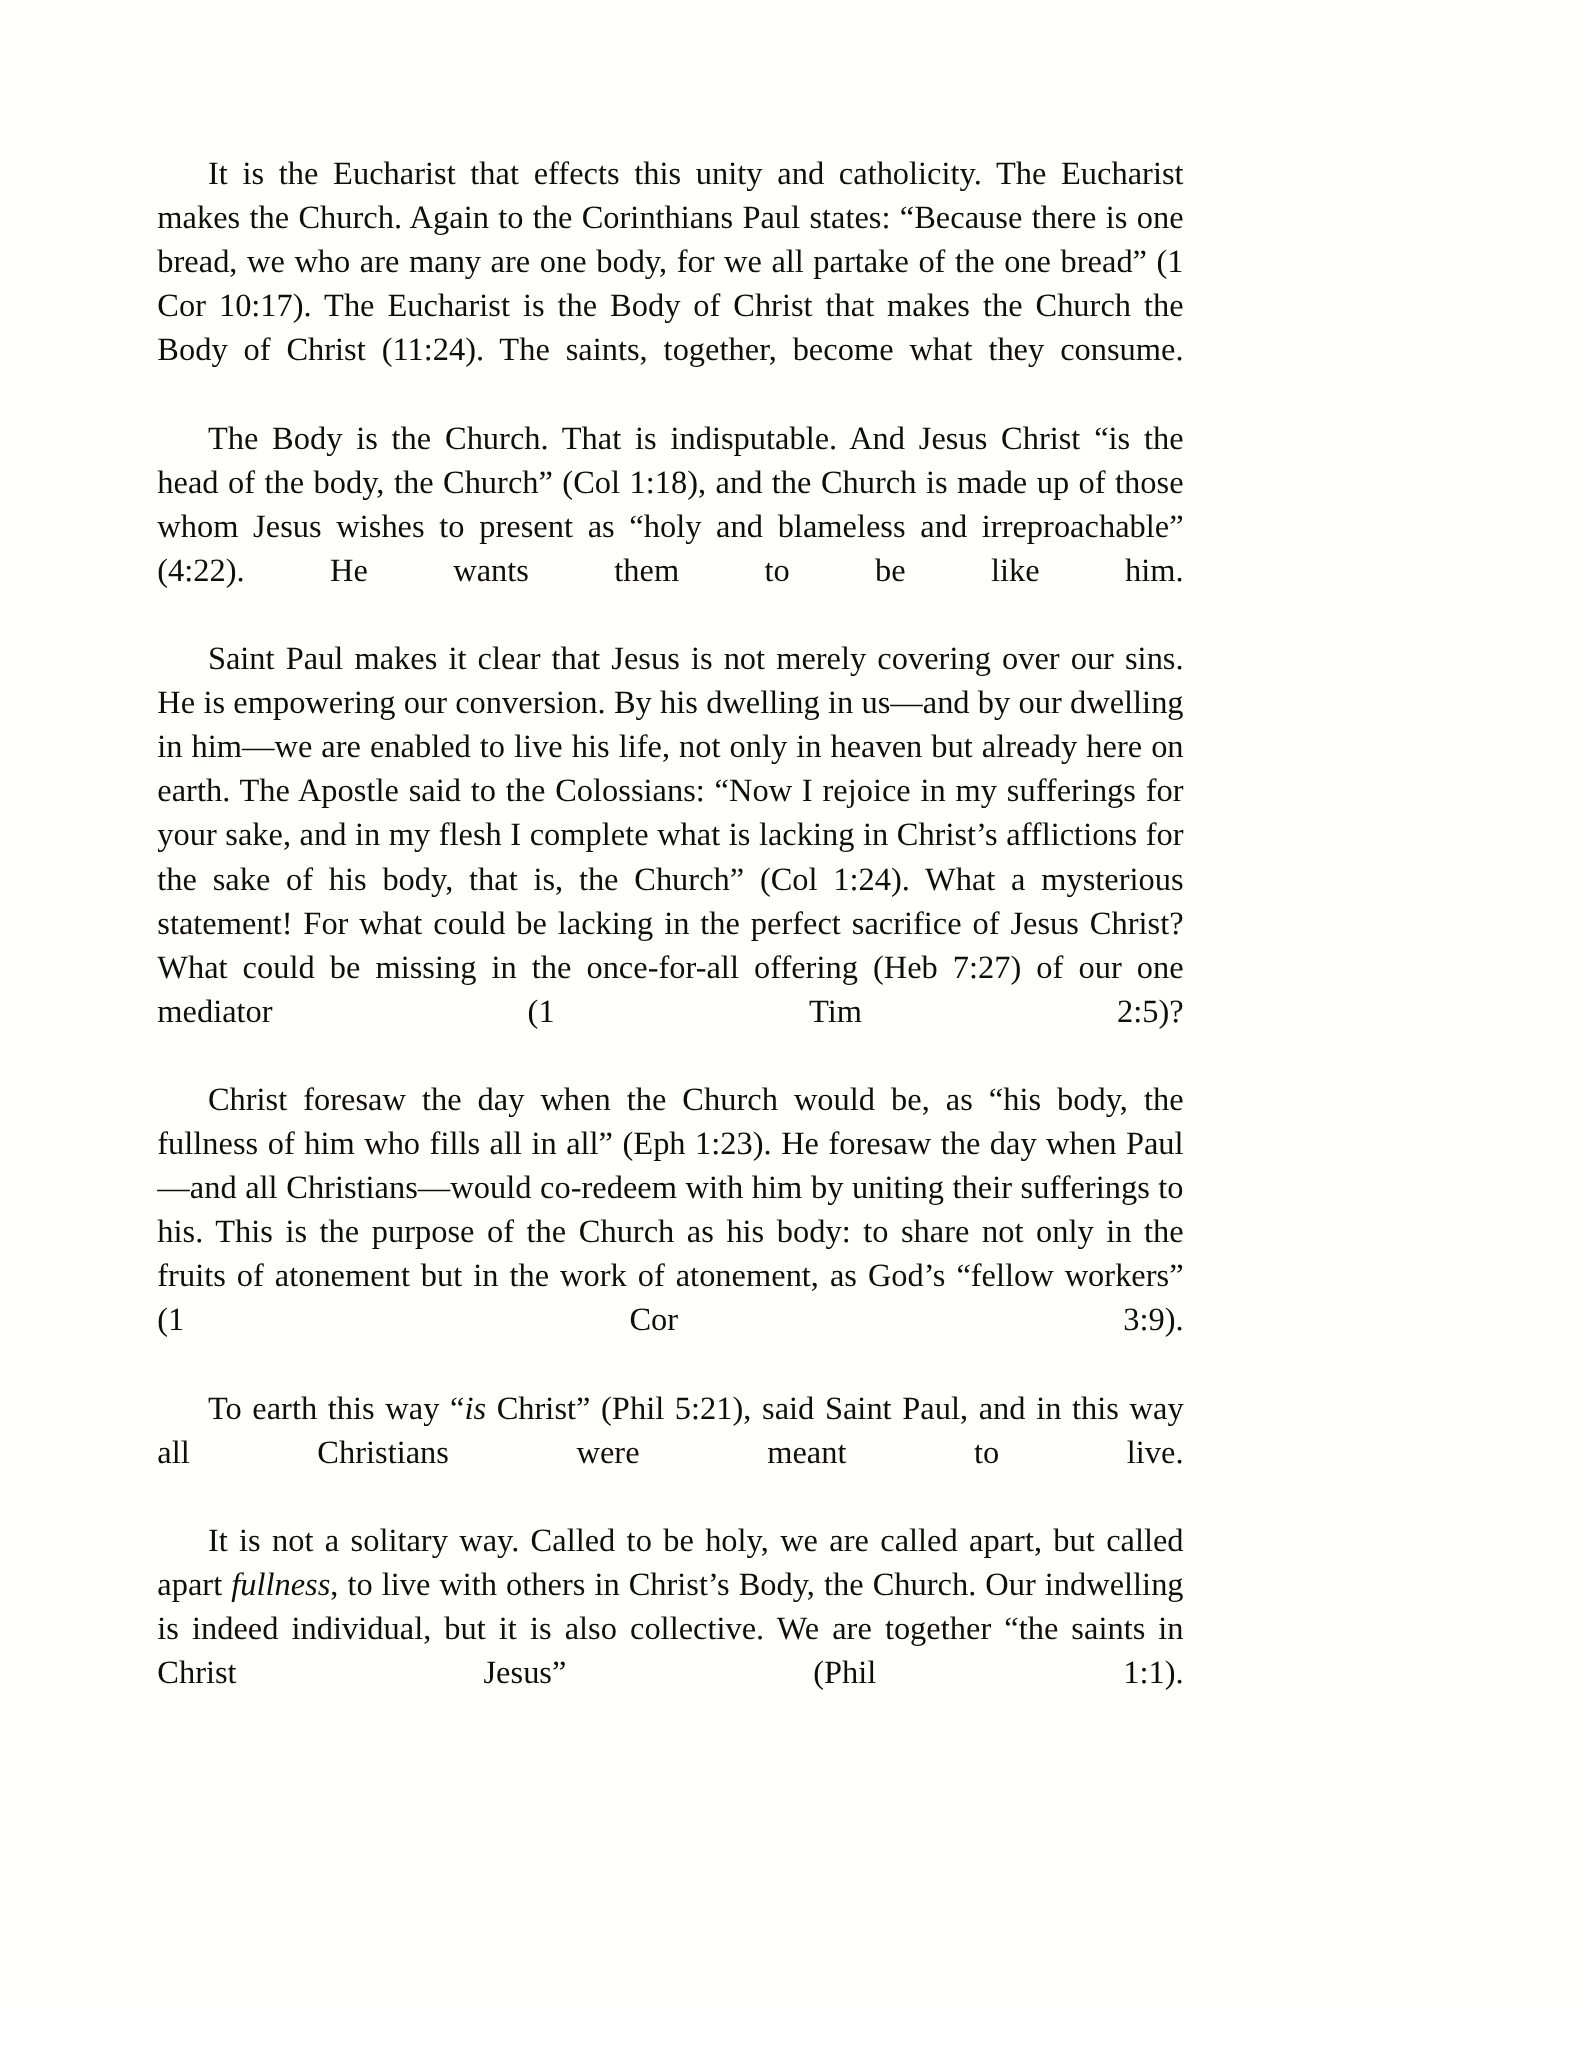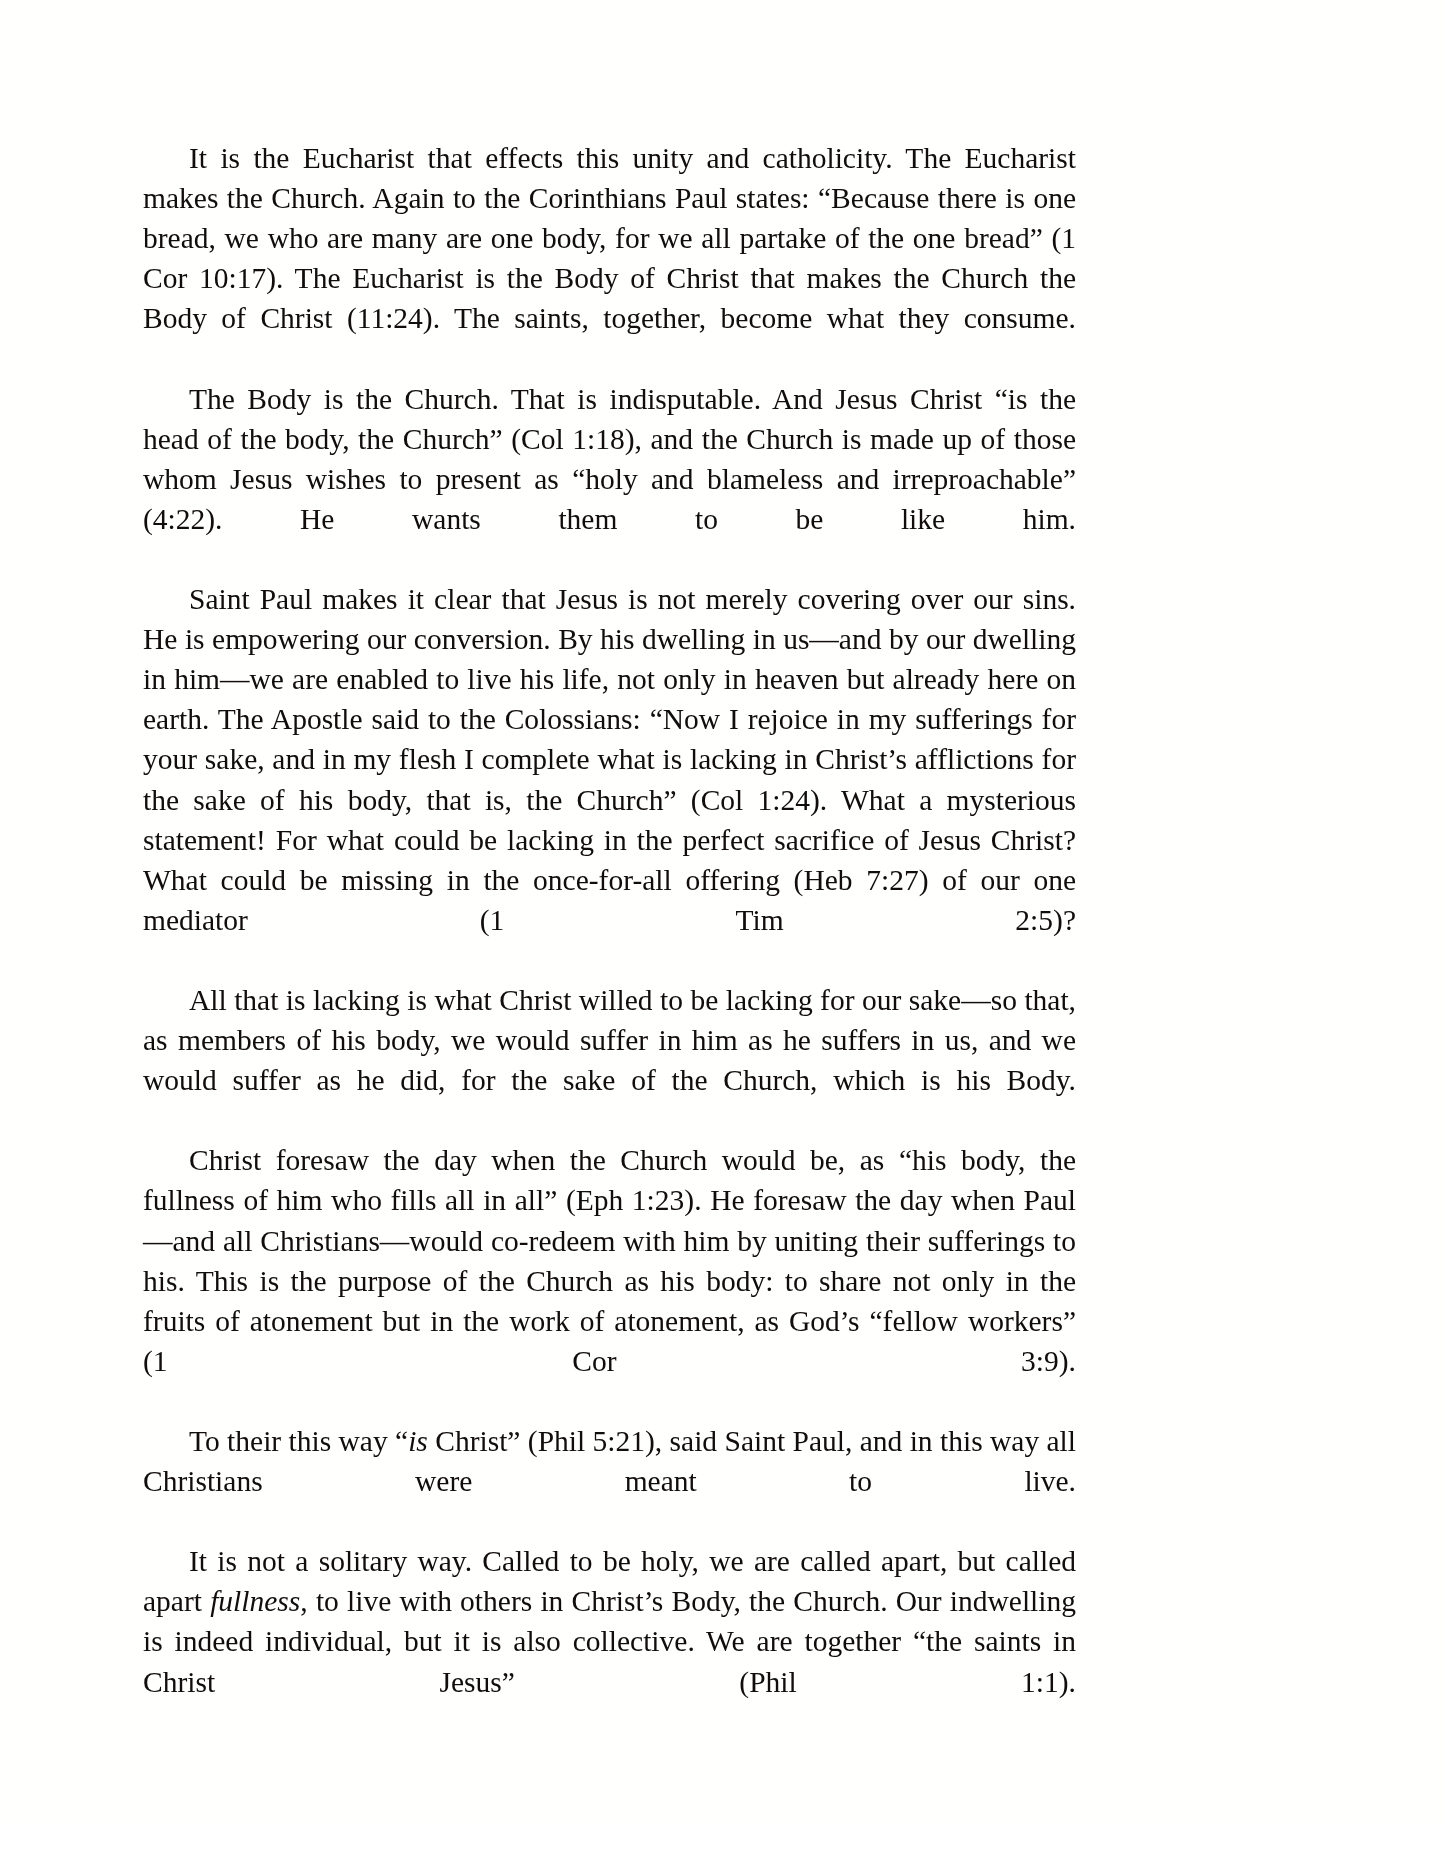--- a/index.html
+++ b/index.html
@@ -48,18 +48,17 @@
   }
 </style>
 </head>
 <body style="background: rgb(255, 255, 255);">
 
 <div class="page">
   <div class="text-block" id="text-body" style="color: rgb(16, 13, 12);">
       <p class="para"><span>It is the Eucharist that effects this unity and catholicity. The Eucharist makes the Church. Again to the Corinthians Paul states: “Because there is one bread, we who are many are one body, for we all partake of the one bread” (1 Cor 10:17). The Eucharist is the Body of Christ that makes the Church the Body of Christ (11:24). The saints, together, become what they consume.</span></p>
       <p class="para"><span>The Body is the Church. That is indisputable. And Jesus Christ “is the head of the body, the Church” (Col 1:18), and the Church is made up of those whom Jesus wishes to present as “holy and blameless and irreproachable” (4:22). He wants them to be like him.</span></p>
       <p class="para"><span>Saint Paul makes it clear that Jesus is not merely covering over our sins. He is empowering our conversion. By his dwelling in us—and by our dwelling in him—we are enabled to live his life, not only in heaven but already here on earth. The Apostle said to the Colossians: “Now I rejoice in my sufferings for your sake, and in my flesh I complete what is lacking in Christ’s afflictions for the sake of his body, that is, the Church” (Col 1:24). What a mysterious statement! For what could be lacking in the perfect sacrifice of Jesus Christ? What could be missing in the once-for-all offering (Heb 7:27) of our one mediator (1 Tim 2:5)?</span></p>
-      <p class="para"><span>All that is lacking is what Christ willed to be lacking for our sake—so that, as members of his body, we would suffer in him as he suffers in us, and we would suffer as he did, for the sake of the Church, which is his Body.</span></p>
       <p class="para"><span>Christ foresaw the day when the Church would be, as “his body, the fullness of him who fills all in all” (Eph 1:23). He foresaw the day when Paul—and all Christians—would co-redeem with him by uniting their sufferings to his. This is the purpose of the Church as his body: to share not only in the fruits of atonement but in the work of atonement, as God’s “fellow workers” (1 Cor 3:9).</span></p>
-      <p class="para"><span>To their this way “</span><span class="ital">is</span><span> Christ” (Phil 5:21), said Saint Paul, and in this way all Christians were meant to live.</span></p>
+      <p class="para"><span>To earth this way “</span><span class="ital">is</span><span> Christ” (Phil 5:21), said Saint Paul, and in this way all Christians were meant to live.</span></p>
       <p class="para"><span>It is not a solitary way. Called to be holy, we are called apart, but called apart </span><span class="ital">fullness</span><span>, to live with others in Christ’s Body, the Church. Our indwelling is indeed individual, but it is also collective. We are together “the saints in Christ Jesus” (Phil 1:1).</span></p>
     </div>
 </div>
 
 </body></html>

